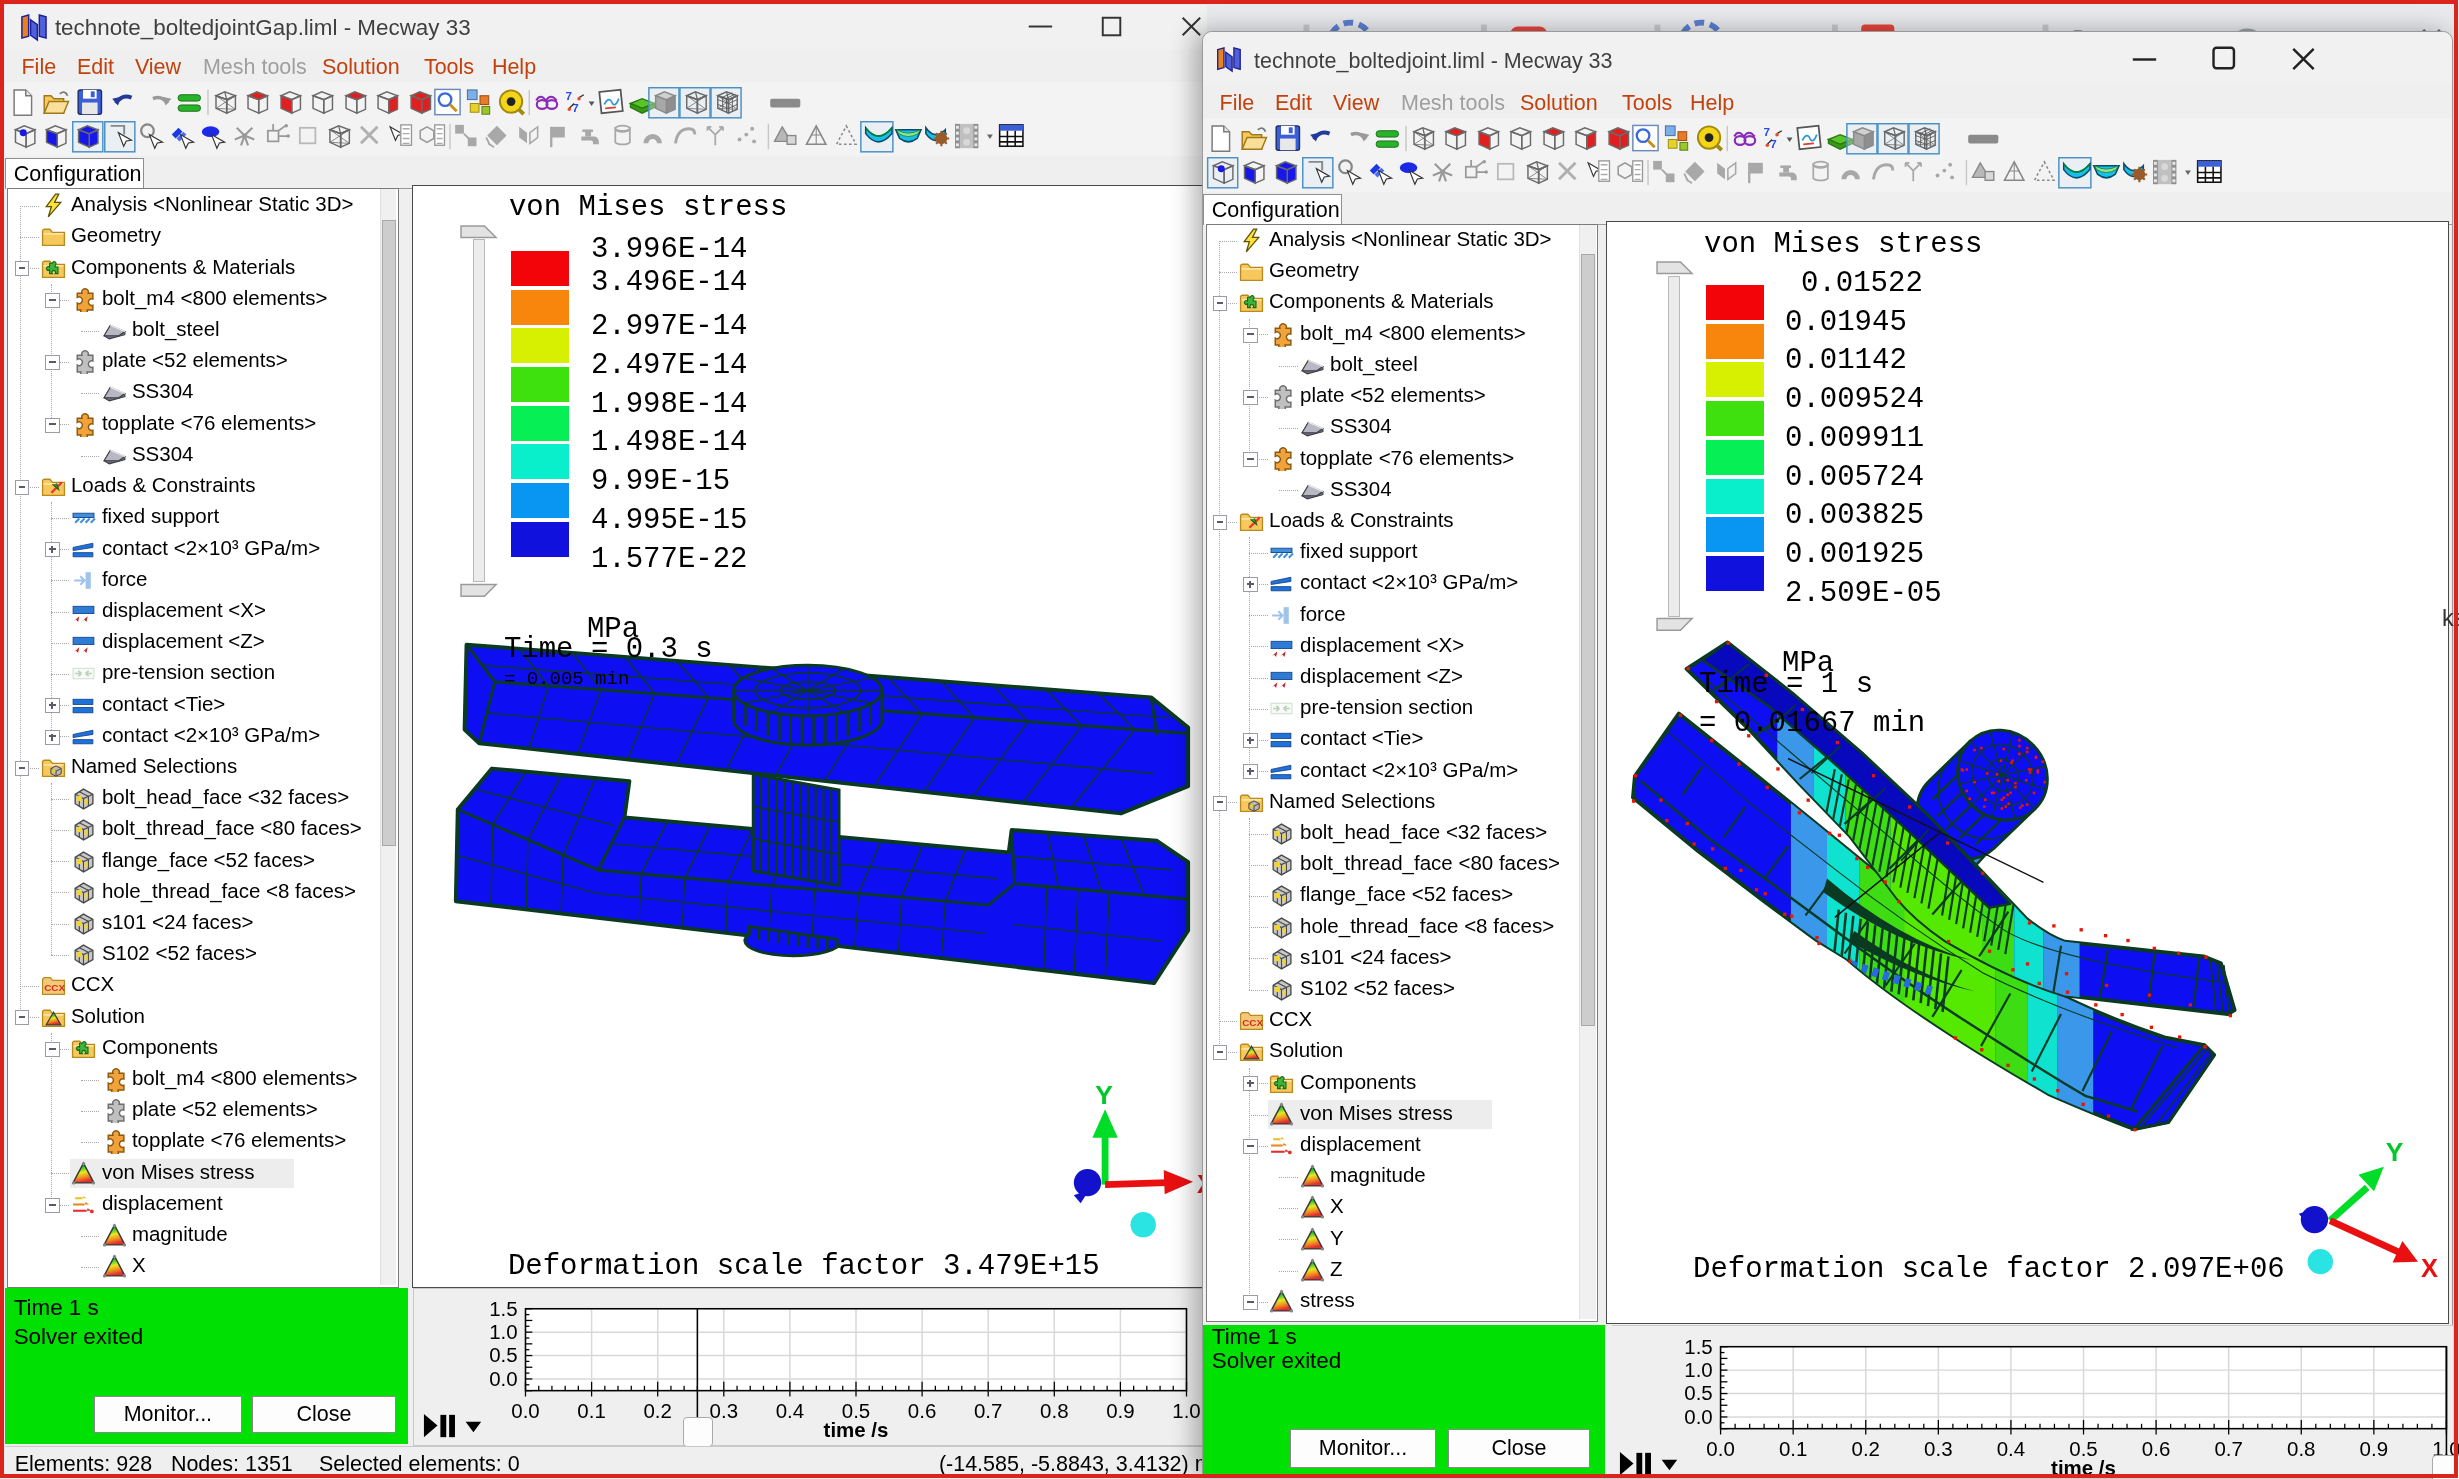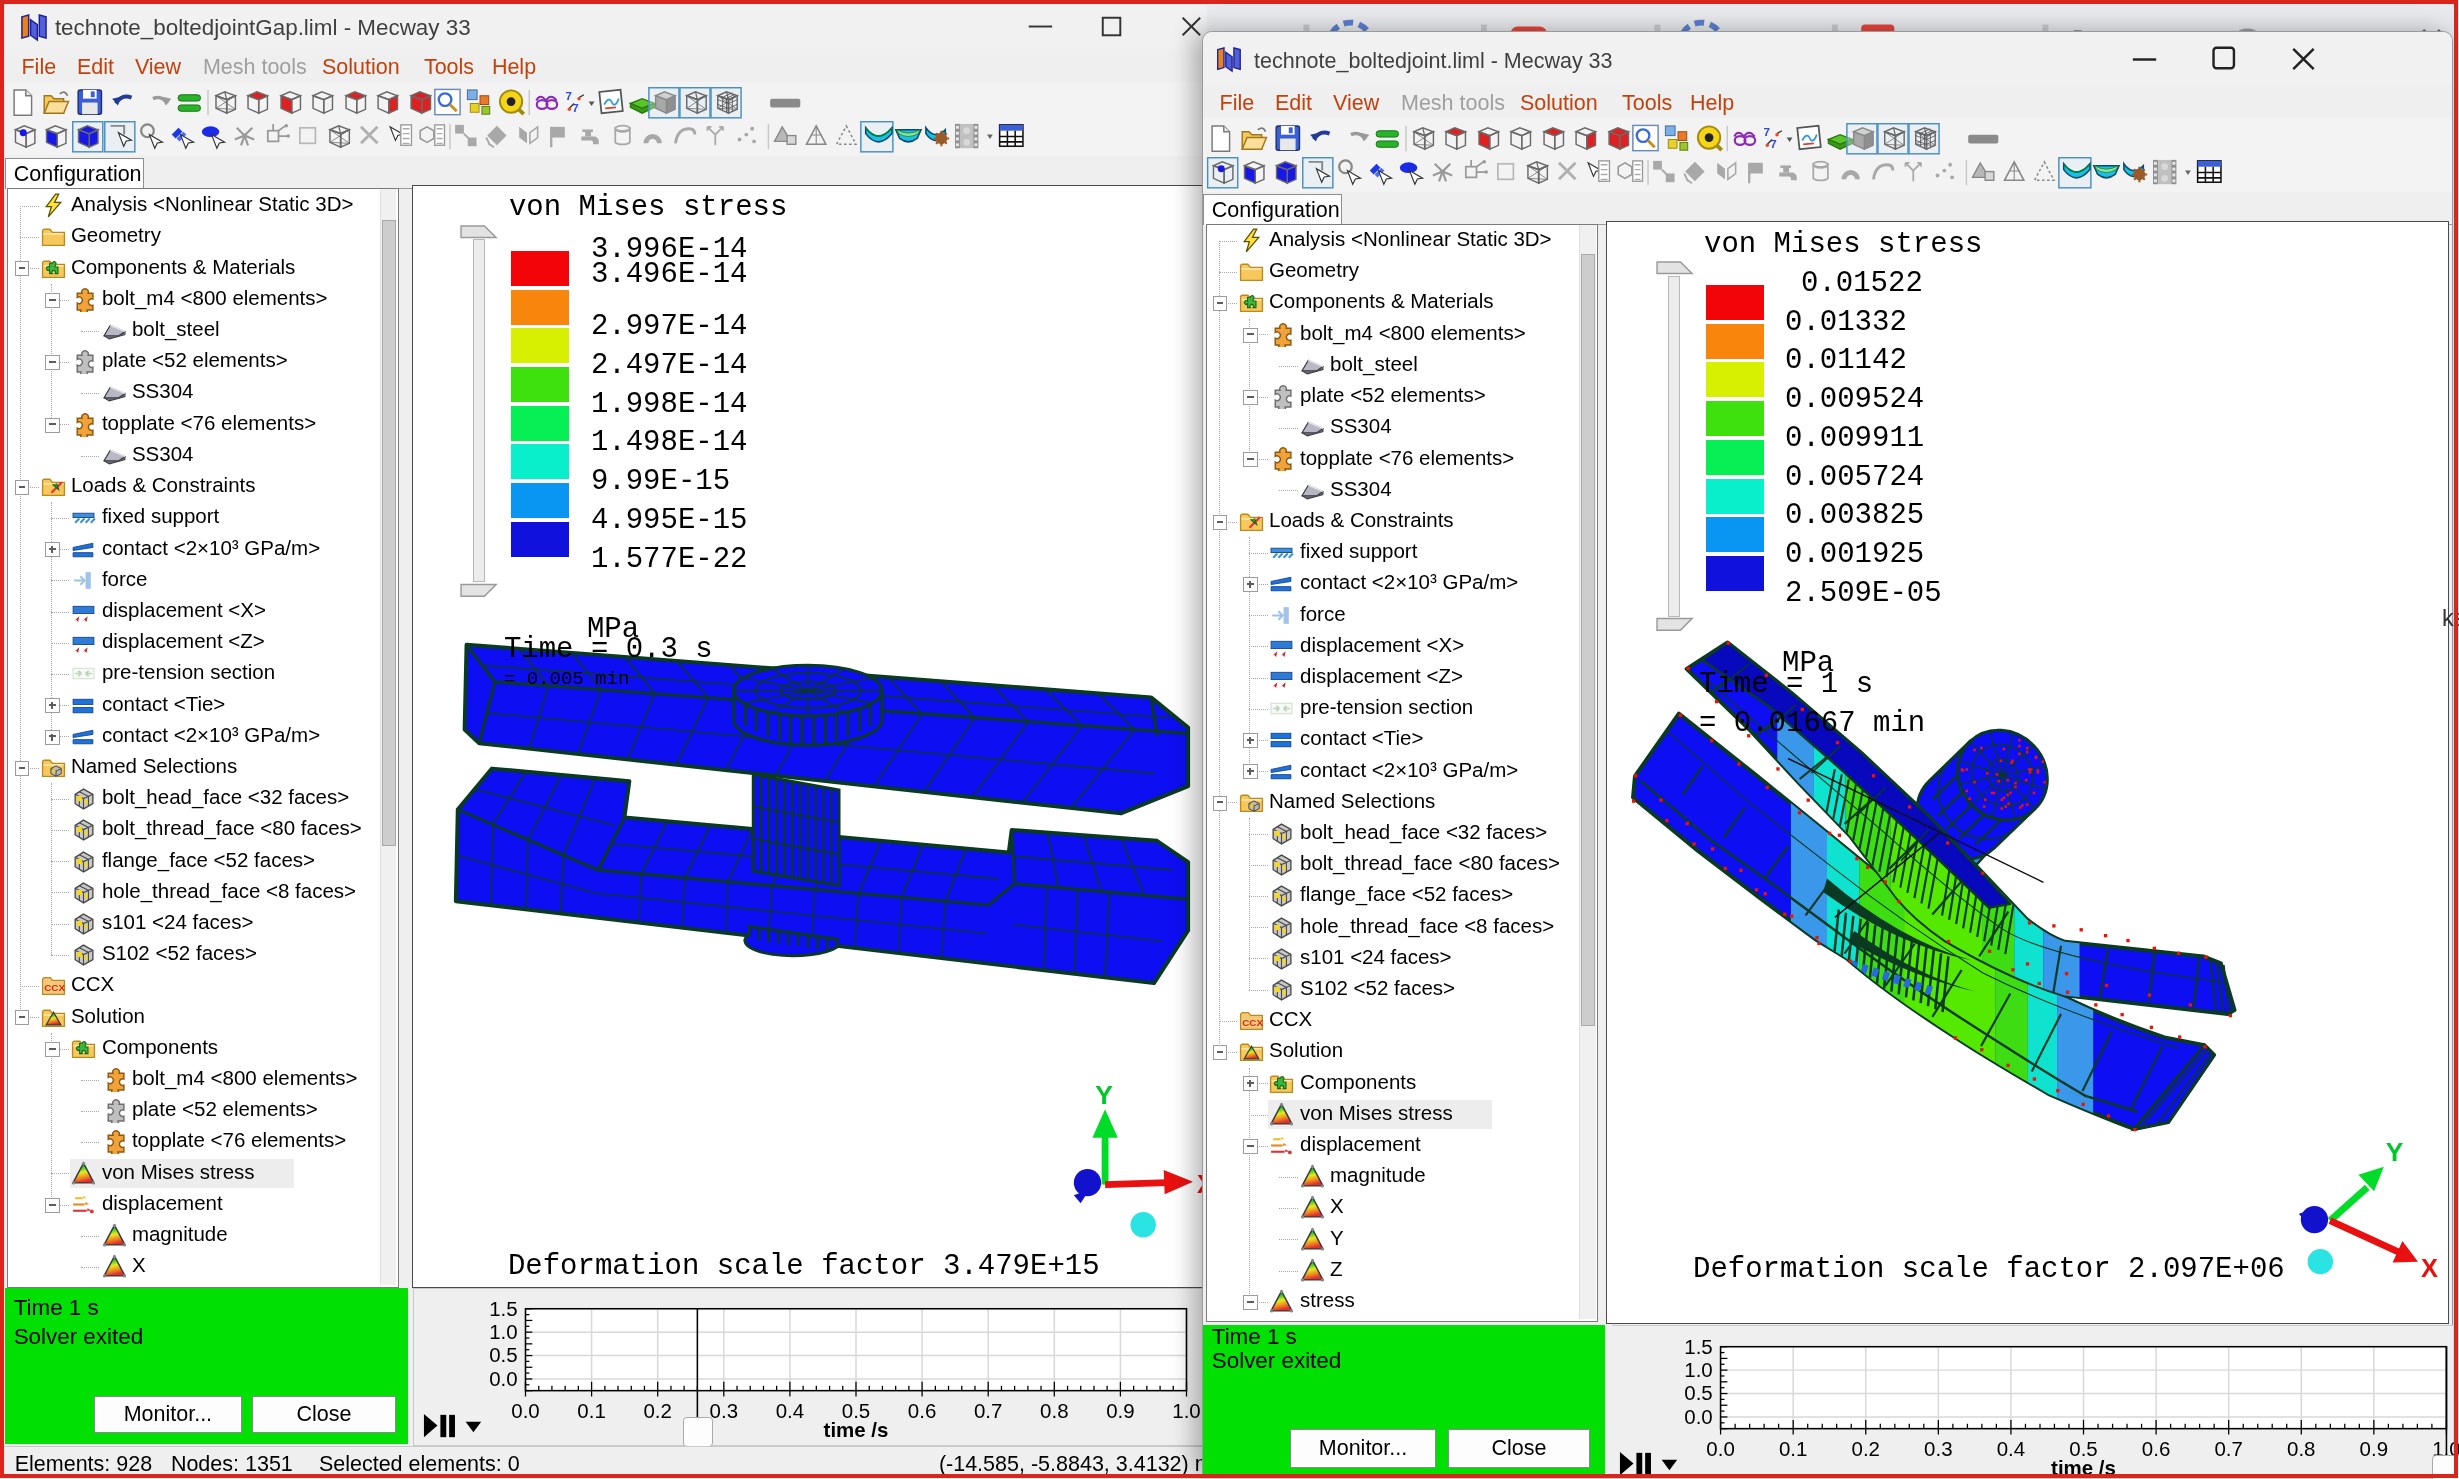--- a/index.html
+++ b/index.html
@@ -713,21 +713,21 @@
       </svg>
       <div class="sw" style="left:506px;top:246px;height:35px;background:#f30409"></div>
       <div class="sw" style="left:506px;top:285px;height:35px;background:#f8860d"></div>
       <div class="sw" style="left:506px;top:323px;height:35px;background:#d7ef00"></div>
       <div class="sw" style="left:506px;top:362px;height:35px;background:#3ee00d"></div>
       <div class="sw" style="left:506px;top:401px;height:35px;background:#06ef55"></div>
       <div class="sw" style="left:506px;top:439px;height:35px;background:#09eecb"></div>
       <div class="sw" style="left:506px;top:478px;height:35px;background:#0995f2"></div>
       <div class="sw" style="left:506px;top:517px;height:35px;background:#1111dd"></div>
       <div class="t mono" style="left:586px;top:228px;font-size:29px">3.996E-14</div>
-      <div class="t mono" style="left:586px;top:253px;font-size:29px">3.496E-14</div>
+      <div class="t mono" style="left:586px;top:261px;font-size:29px">3.496E-14</div>
       <div class="t mono" style="left:586px;top:305px;font-size:29px">2.997E-14</div>
       <div class="t mono" style="left:586px;top:344px;font-size:29px">2.497E-14</div>
       <div class="t mono" style="left:586px;top:383px;font-size:29px">1.998E-14</div>
       <div class="t mono" style="left:586px;top:421px;font-size:29px">1.498E-14</div>
       <div class="t mono" style="left:586px;top:460px;font-size:29px">9.99E-15</div>
       <div class="t mono" style="left:586px;top:499px;font-size:29px">4.995E-15</div>
       <div class="t mono" style="left:586px;top:538px;font-size:29px">1.577E-22</div>
       <div class="t mono" style="left:582px;top:608px;font-size:29px">MPa</div>
       <svg class="abs" style="left:0;top:0" width="1200" height="1297" viewBox="0 0 1230 1330">
         <path d="M499,783 L640,796 L635,833 L1029,869 L1032,846 L1181,857 L1213,879 L1213,949 L1178,1003 L462,919 L464,825 Z" fill="#0e0ef2" stroke="#0a3a22" stroke-width="4" stroke-linejoin="round"></path>
@@ -1553,21 +1553,21 @@
       </svg>
       <div class="sw" style="left:503px;top:253px;height:35px;background:#f30409"></div>
       <div class="sw" style="left:503px;top:292px;height:35px;background:#f8860d"></div>
       <div class="sw" style="left:503px;top:330px;height:35px;background:#d7ef00"></div>
       <div class="sw" style="left:503px;top:369px;height:35px;background:#3ee00d"></div>
       <div class="sw" style="left:503px;top:408px;height:35px;background:#06ef55"></div>
       <div class="sw" style="left:503px;top:447px;height:35px;background:#09eecb"></div>
       <div class="sw" style="left:503px;top:485px;height:35px;background:#0995f2"></div>
       <div class="sw" style="left:503px;top:524px;height:35px;background:#1111dd"></div>
       <div class="t mono" style="left:598px;top:235px;font-size:29px">0.01522</div>
-      <div class="t mono" style="left:582px;top:274px;font-size:29px">0.01332</div>
+      <div class="t mono" style="left:582px;top:274px;font-size:29px">0.01945</div>
       <div class="t mono" style="left:582px;top:312px;font-size:29px">0.01142</div>
       <div class="t mono" style="left:582px;top:351px;font-size:29px">0.009524</div>
       <div class="t mono" style="left:582px;top:390px;font-size:29px">0.009911</div>
       <div class="t mono" style="left:582px;top:429px;font-size:29px">0.005724</div>
       <div class="t mono" style="left:582px;top:467px;font-size:29px">0.003825</div>
       <div class="t mono" style="left:582px;top:506px;font-size:29px">0.001925</div>
       <div class="t mono" style="left:582px;top:545px;font-size:29px">2.509E-05</div>
       <div class="t mono" style="left:579px;top:615px;font-size:29px">MPa</div>
       <svg class="abs" style="left:0;top:0" width="1249" height="1297" viewBox="0 0 1281 1330">
         <defs>

